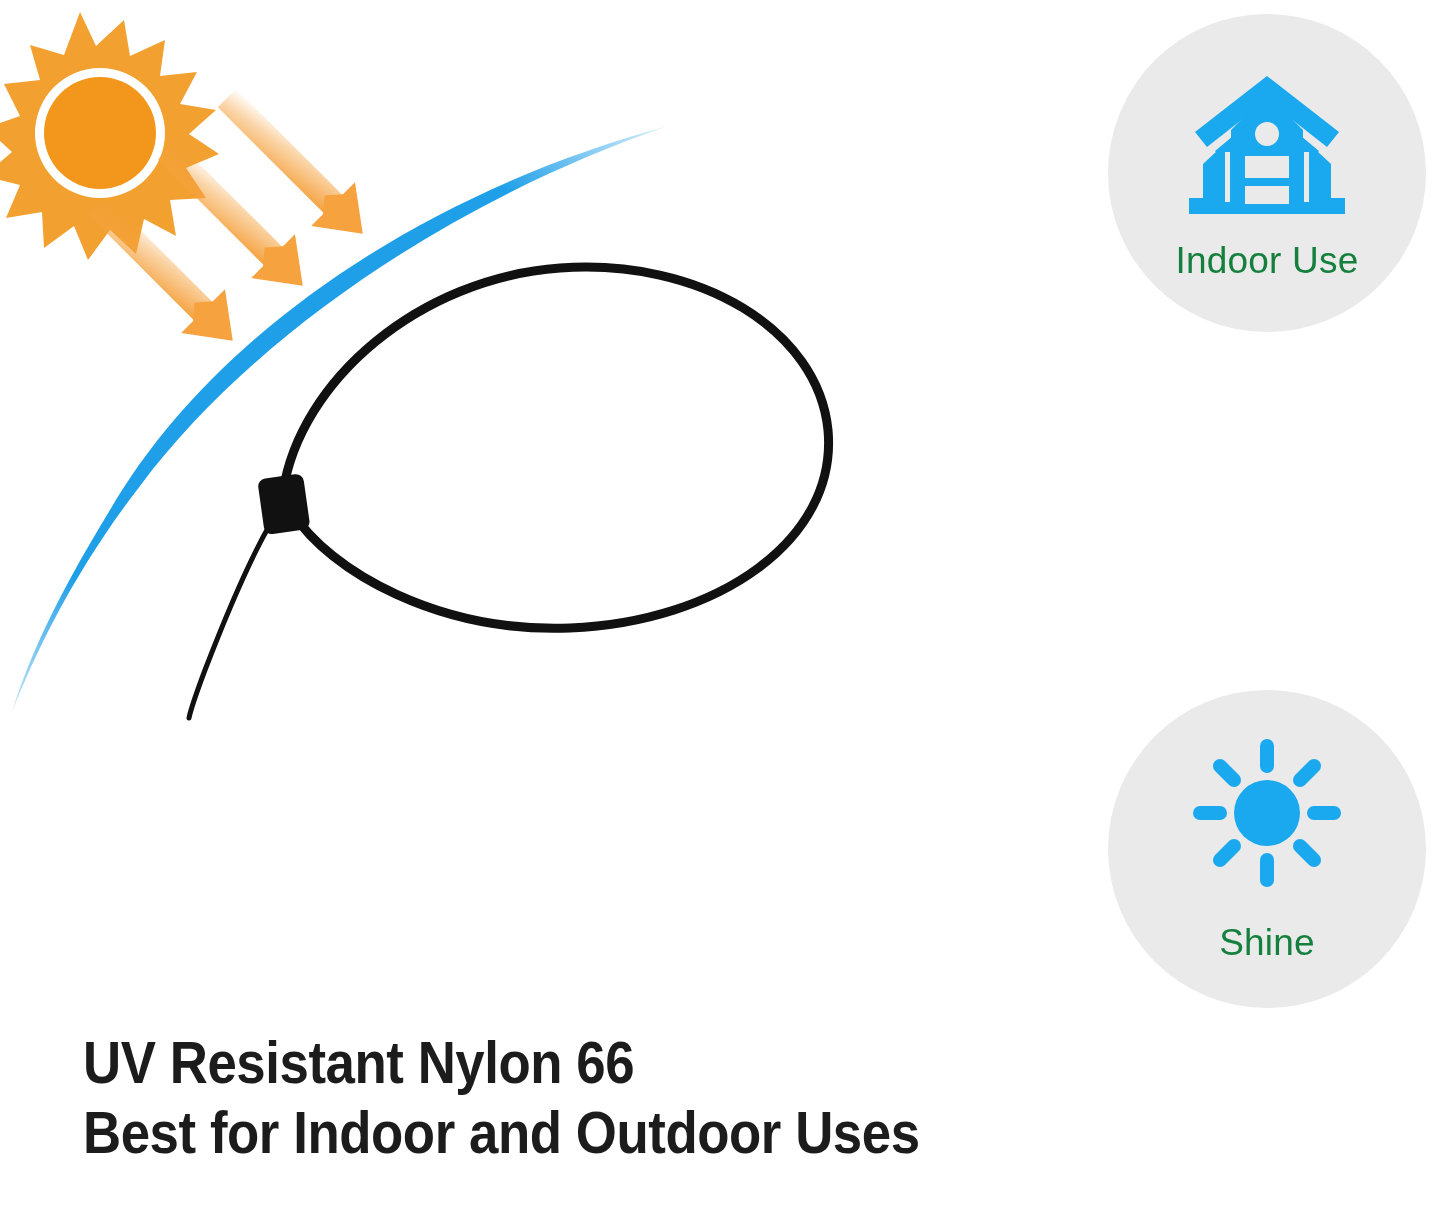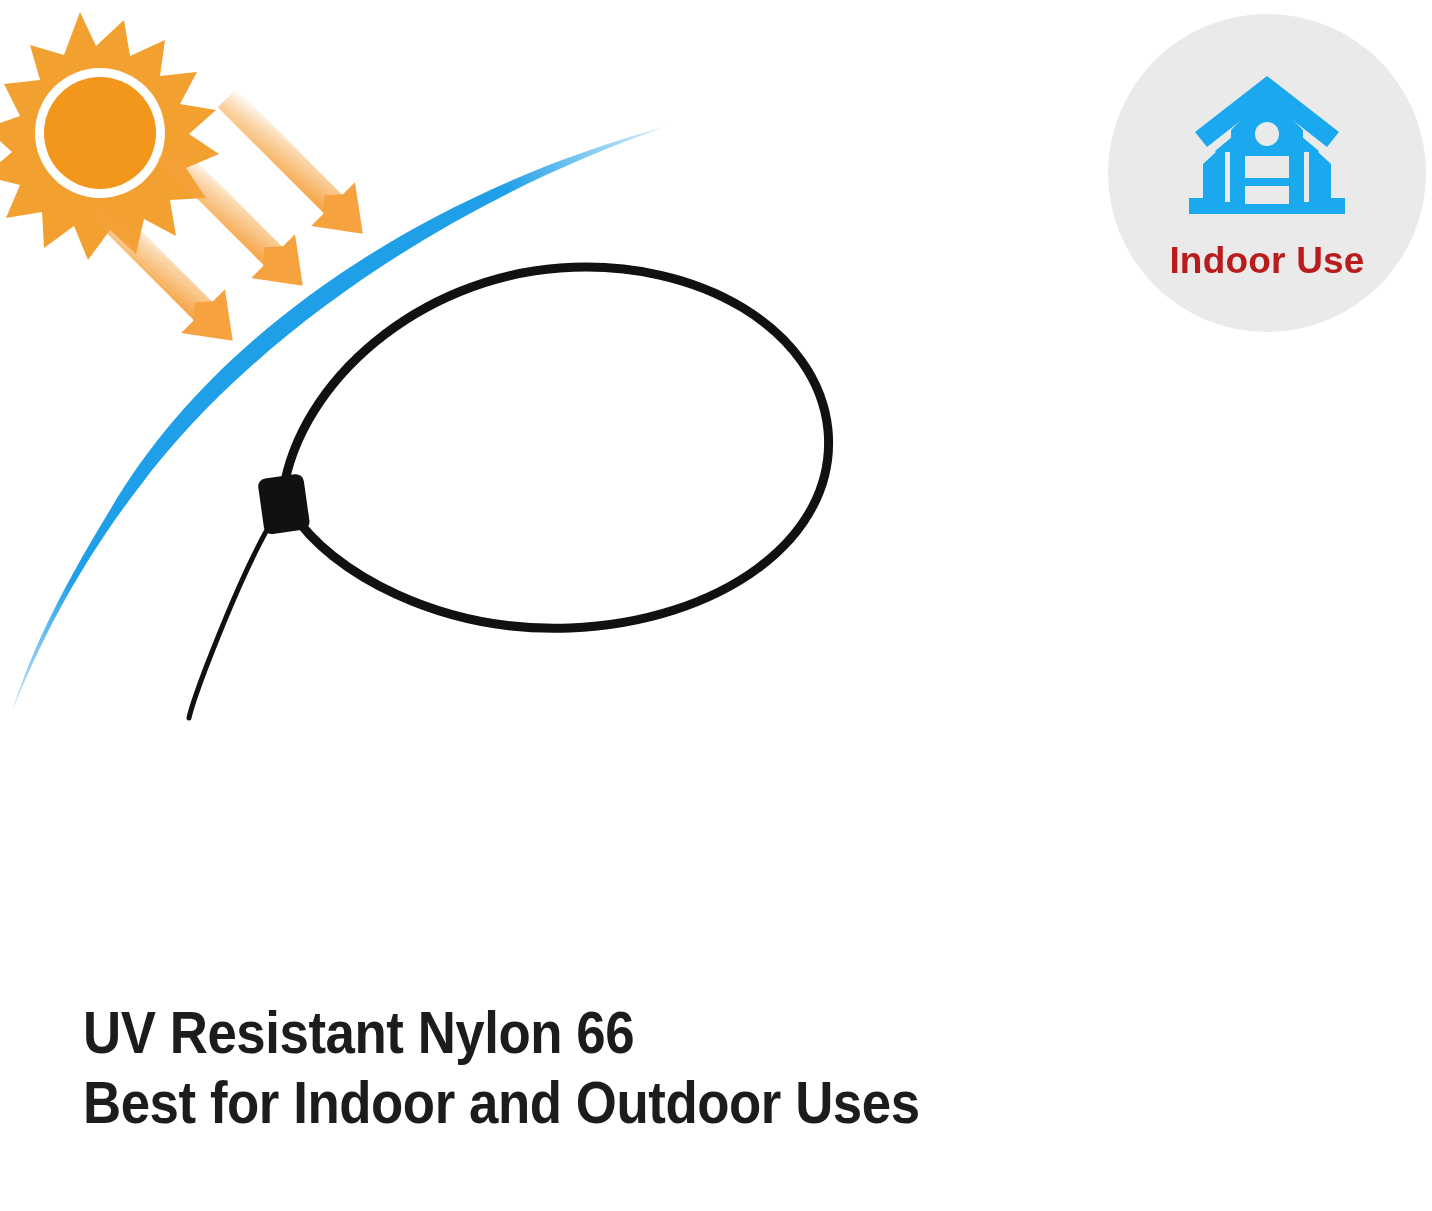--- a/index.html
+++ b/index.html
@@ -56,37 +56,37 @@
   .badge-2 { top: 340px; }
   .badge-3 { top: 676px; }
 
   .badge-icon {
     display: block;
     line-height: 0;
   }
   .badge-icon svg { display: block; }
 
   .badge-label {
-    color: #b91c1c;
+    color: #15803d;
     font-family: "Liberation Sans", sans-serif;
     font-size: 37px;
-    font-weight: 700;
+    font-weight: 400;
     letter-spacing: 0.2px;
     line-height: 1;
     white-space: nowrap;
   }
   .badge-1 .badge-label { margin-top: 22px; }
   .badge-2 .badge-label { margin-top: 30px; }
   .badge-3 .badge-label { margin-top: 36px; }
 
   
   #headline {
     position: absolute;
     left: 83px;
-    top: 998px;
+    top: 1028px;
     width: 1100px;
   }
   .headline-line {
     font-family: "Liberation Sans Narrow", "Liberation Sans", sans-serif;
     font-size: 60px;
     font-weight: 700;
     color: #1c1c1c;
     line-height: 1.16;
     letter-spacing: -0.5px;
     transform: scaleX(0.88);
@@ -210,20 +210,38 @@
             <rect x="66" y="118" width="44" height="18"></rect>
             <rect x="46" y="84" width="5" height="50"></rect>
             <rect x="125" y="84" width="5" height="50"></rect>
           </g>
         </svg>
       </span>
       <span class="badge-label">Indoor Use</span>
     </div>
 
 
+    <div class="badge badge-3">
+      <span class="badge-icon">
+        <svg width="150" height="150" viewBox="0 0 150 150" xmlns="http://www.w3.org/2000/svg">
+          <circle cx="75" cy="75" r="33" fill="#1aa8ef"></circle>
+          <g stroke="#1aa8ef" stroke-width="14" stroke-linecap="round">
+            <line x1="75" y1="8" x2="75" y2="28"></line>
+            <line x1="75" y1="122" x2="75" y2="142"></line>
+            <line x1="8" y1="75" x2="28" y2="75"></line>
+            <line x1="122" y1="75" x2="142" y2="75"></line>
+            <line x1="28" y1="28" x2="42" y2="42"></line>
+            <line x1="108" y1="108" x2="122" y2="122"></line>
+            <line x1="122" y1="28" x2="108" y2="42"></line>
+            <line x1="42" y1="108" x2="28" y2="122"></line>
+          </g>
+        </svg>
+      </span>
+      <span class="badge-label">Shine</span>
+    </div>
   </div>
 
   <div id="headline">
     <div class="headline-line">UV Resistant Nylon 66</div>
     <div class="headline-line">Best for Indoor and Outdoor Uses</div>
     <div id="headline-line-3"></div>
   </div>
 
 </div>
 

